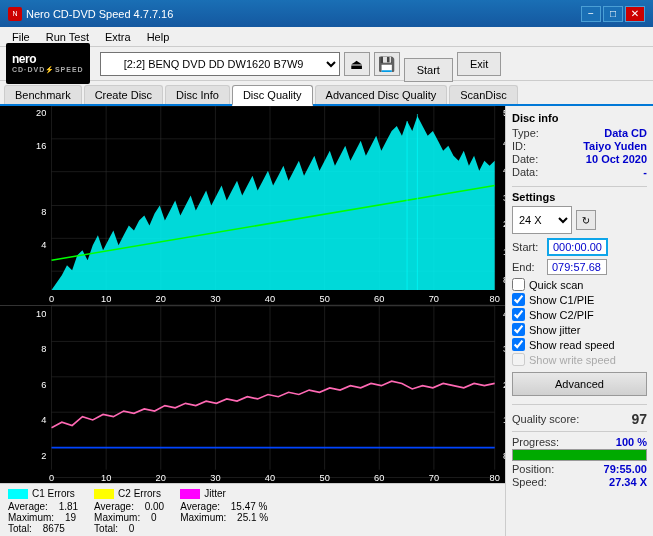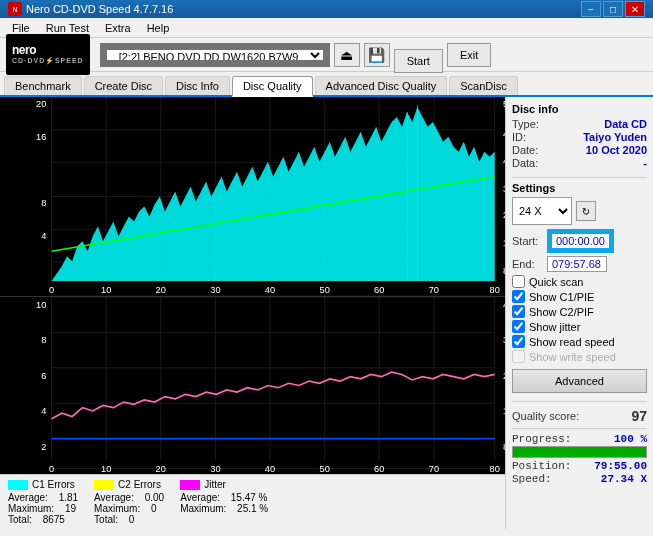--- a/index.html
+++ b/index.html
@@ -1,21 +1,21 @@
 <!DOCTYPE html>
 <html><head>
   <meta charset="utf-8">
   <style>
     * { box-sizing: border-box; margin: 0; padding: 0; }
     body { width: 653px; height: 536px; overflow: hidden; font-family: 'Segoe UI', Tahoma, sans-serif; font-size: 11px; background: #f0f0f0; }
     
     
     .title-bar {
       background: linear-gradient(to bottom, #1a6fb5, #1458a0);
-      height: 18px;
+      height: 27px;
       display: flex;
       align-items: center;
       justify-content: space-between;
       padding: 0 8px;
       color: white;
       font-size: 11px;
     }
     .title-bar-left { display: flex; align-items: center; gap: 4px; }
     .title-bar-icon { width: 14px; height: 14px; background: #cc0000; border-radius: 2px; font-size: 7px; color: white; display: flex; align-items: center; justify-content: center; }
     .title-bar-controls { display: flex; gap: 2px; }
@@ -54,22 +54,22 @@
       display: flex;
       flex-direction: column;
       line-height: 1.1;
       margin-right: 6px;
     }
     .nero-logo span:first-child { font-size: 12px; letter-spacing: -0.5px; }
     .nero-logo span:last-child { font-size: 7px; letter-spacing: 1px; color: #aaa; }
     .drive-select { 
       height: 24px; 
       font-size: 11px; 
-      padding: 0 8px; 
-      border: 7px solid #737373; 
+      padding: 0 19px; 
+      border: 1px solid #737373; 
       background: white;
       min-width: 220px;
     }
     .toolbar-icon-btn {
       width: 26px; height: 24px; 
       border: 1px solid #999; 
       background: #e8e8e8; 
       display: flex; align-items: center; justify-content: center; 
       cursor: pointer; font-size: 14px;
     }
@@ -186,21 +186,21 @@
     .legend-color { width: 16px; height: 10px; }
     .stat-row { display: flex; gap: 4px; }
 
     
     .upper-chart { flex: 0 0 200px; position: relative; border-bottom: 1px solid #333; }
     .lower-chart { flex: 1; position: relative; }
     
     svg.chart-svg { width: 100%; height: 100%; }
 
     
-    .progress-section { margin-top: 0; font-family: Liberation Mono, monospace; }
+    .progress-section { margin-top: 0; }
     .progress-bar-outer { height: 12px; background: white; border: 1px solid #999; }
     .progress-bar-inner { height: 100%; background: #00aa00; }
     .prog-row { display: flex; justify-content: space-between; margin-bottom: 1px; }
     .prog-label { color: #333; }
     .prog-value { color: #0000cc; font-weight: bold; }
 
     .divider { height: 1px; background: #ccc; margin: 4px 0; }
   </style>
 </head>
 <body>
@@ -439,21 +439,21 @@
     <div class="panel-section">
       <div class="panel-title">Settings</div>
       <div class="settings-row">
         <select class="speed-select">
           <option>24 X</option>
         </select>
         <div class="refresh-btn">↻</div>
       </div>
       <div class="time-row">
         <span class="time-label">Start:</span>
-        <span class="time-value" style="color:#0000cc; border:5px solid #0ea5e9; padding:1px 4px; background:white; font-size:11px;">000:00.00</span>
+        <span class="time-value" style="color:#0000cc; border:2px solid #0ea5e9; padding:1px 4px; background:white; font-size:11px;">000:00.00</span>
       </div>
       <div class="time-row">
         <span class="time-label">End:</span>
         <span class="time-value" style="color:#0000cc; border:1px solid #999; padding:1px 4px; background:white; font-size:11px;">079:57.68</span>
       </div>
       
       <div class="checkbox-row">
         <input type="checkbox" id="qs" style="">
         <label for="qs">Quick scan</label>
       </div>

